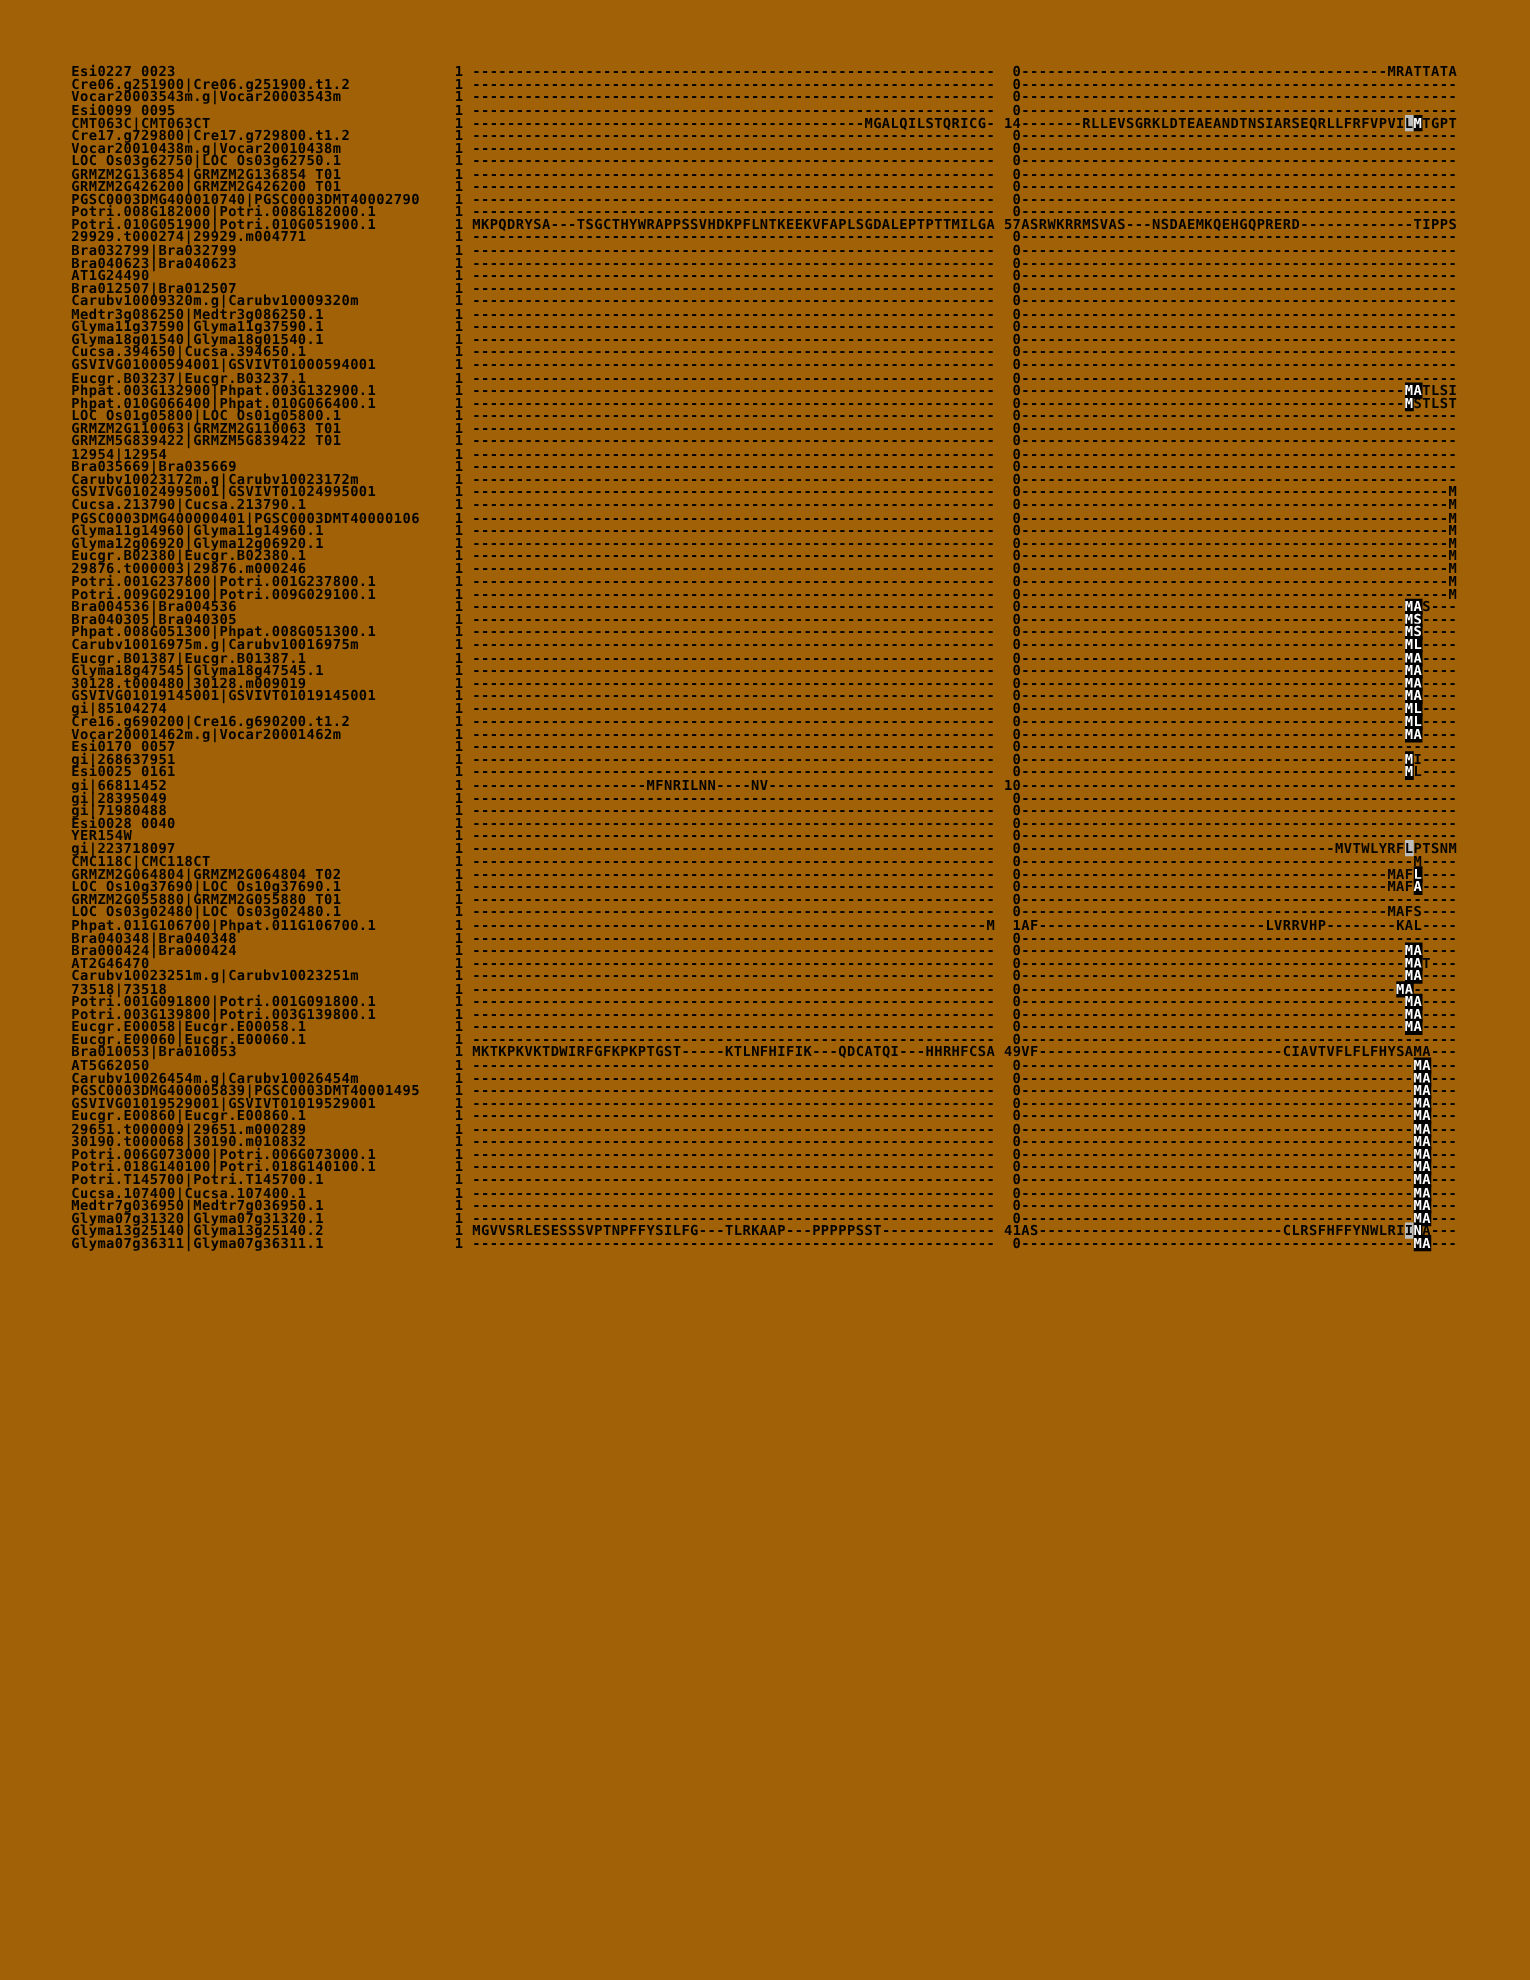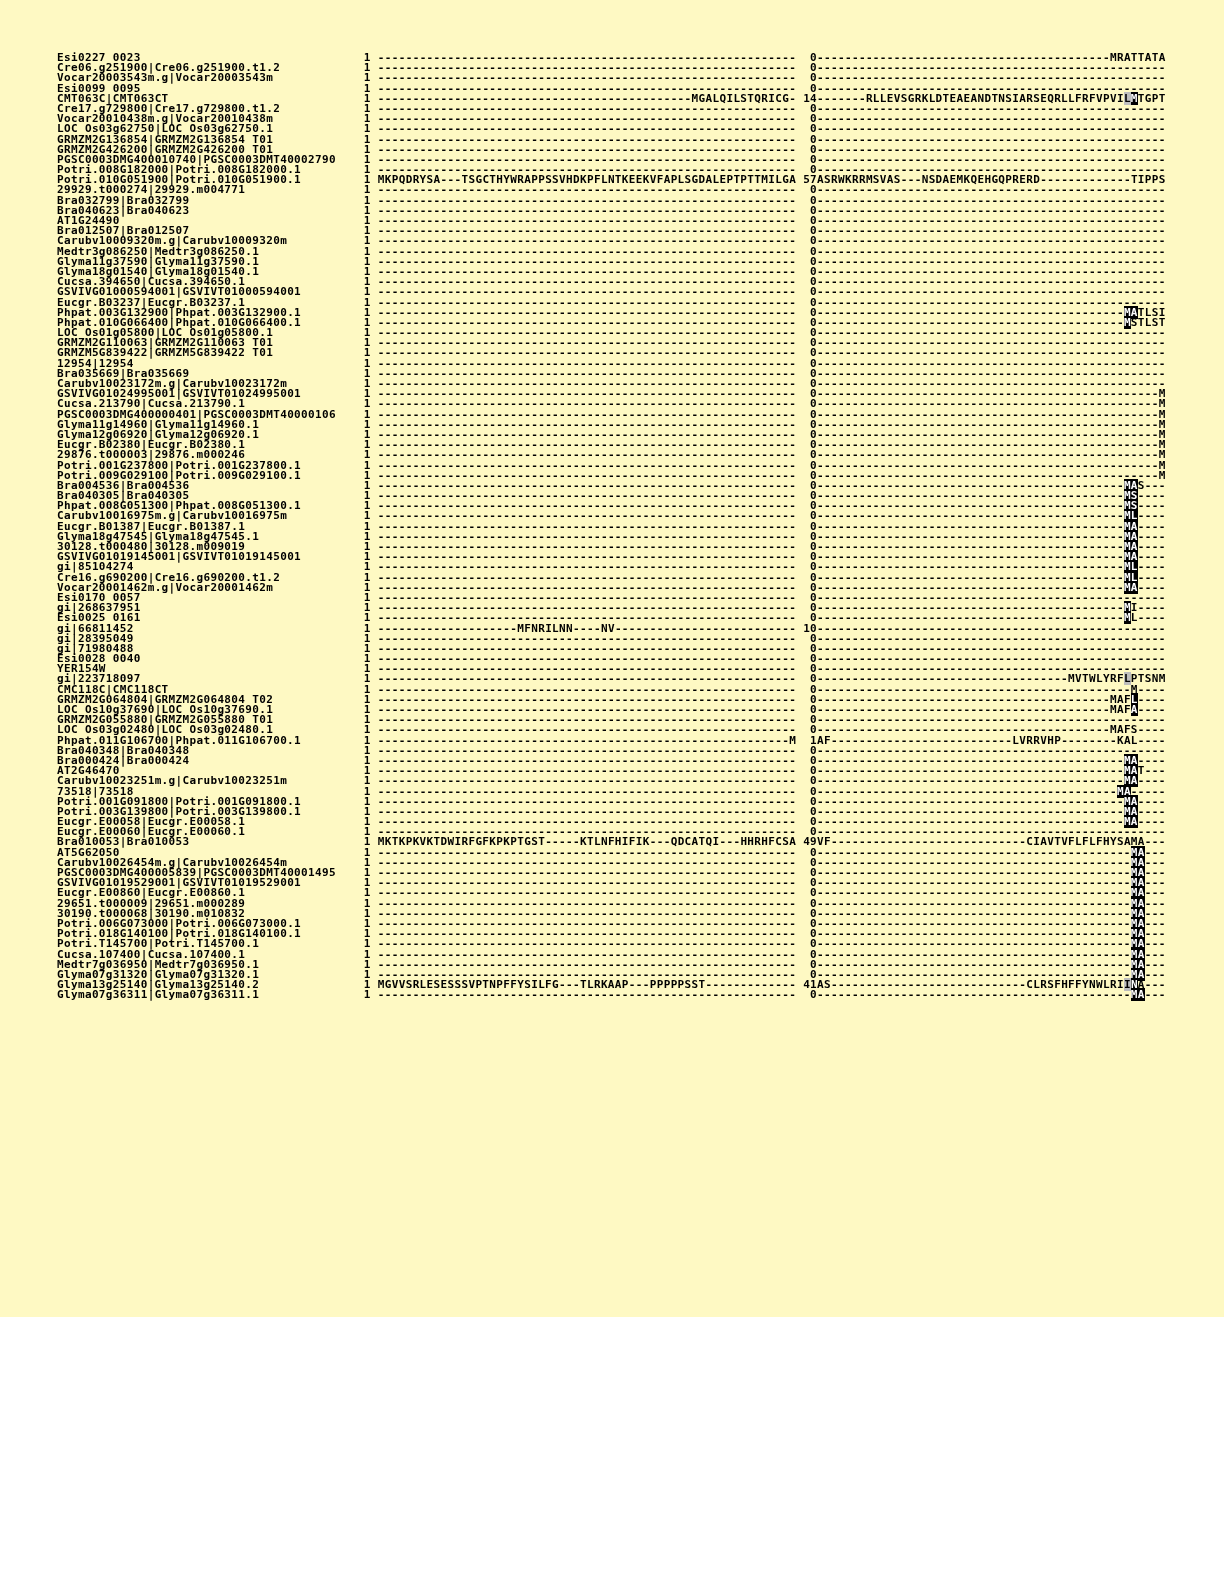--- a/index.html
+++ b/index.html
@@ -1,16 +1,16 @@
 <!DOCTYPE html>
 <html><head>
 <meta charset="utf-8">
 <style>
   html,body{margin:0;padding:0;background:#fff;}
-  .sheet{position:relative;width:1224px;height:1317px;background:#fef9c3;overflow:hidden;text-align:center;}
+  .sheet{position:relative;width:1224px;height:1584px;background:#a16207;overflow:hidden;}
   .aln{
     position:absolute;left:57px;top:53px;
     font-family:"DejaVu Sans Mono",monospace;
     font-size:11px;font-weight:bold;line-height:10.2px;
     letter-spacing:0.35px;white-space:pre;color:#000;
   }
   .row{height:10.2px;}
   .k{background:#000000;color:#ffffff;}
   .g{background:#bdbdbd;color:#000000;}
 </style>

